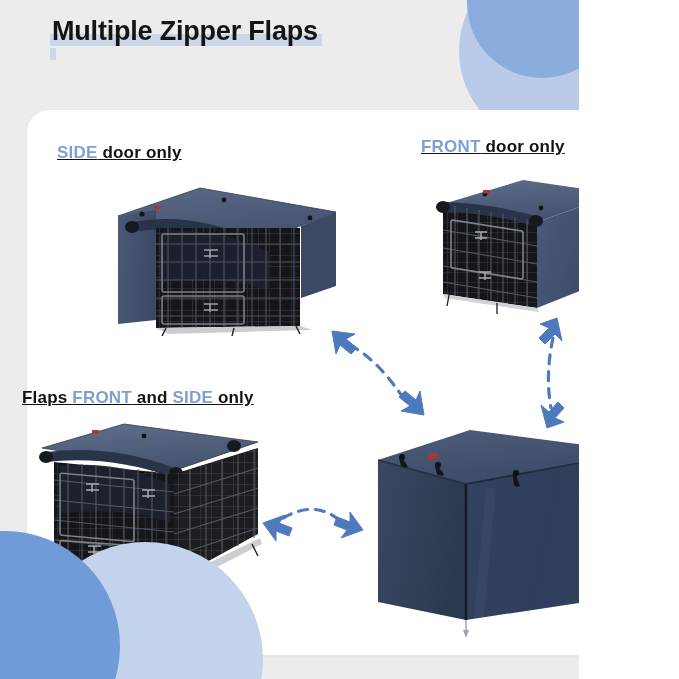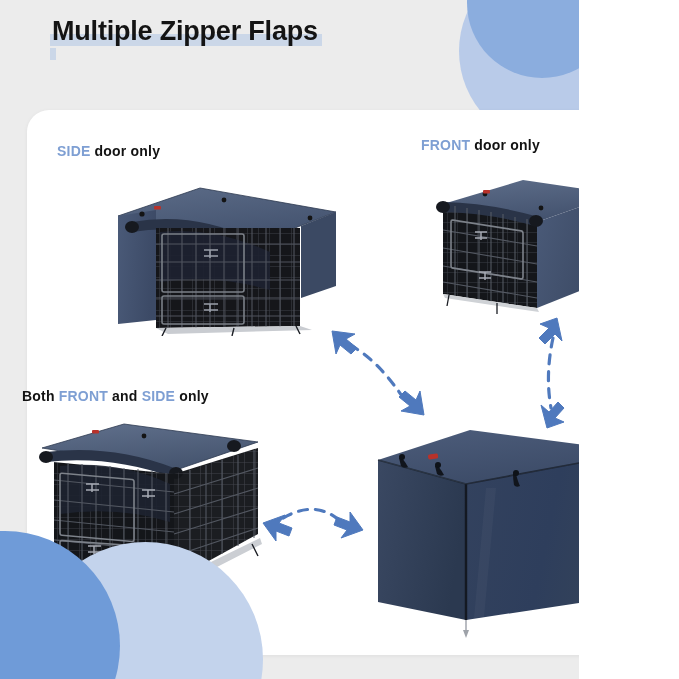--- a/index.html
+++ b/index.html
@@ -80,26 +80,27 @@
     height: 12px;
     background: #c6d4e8;
     opacity: 0.85;
     z-index: -1;
   }
   .head-txt { position: relative; z-index: 2; }
 
   
   .panel-label {
     position: absolute;
-    font-size: 14px;
+    font-size: 17px;
     font-weight: bold;
     color: #121212;
     white-space: nowrap;
     letter-spacing: 0.2px;
     z-index: 6;
+    text-decoration: underline;
   }
   .panel-label .accent { color: #7e9fd3; }
 
   #label-side   { left: 57px;  top: 143px; }
   #label-front  { left: 421px; top: 137px; }
   #label-both   { left: 22px;  top: 388px; }
 
   
   .crate { position: absolute; }
   .crate svg { display: block; width: 100%; height: 100%; }
@@ -141,21 +142,21 @@
 
   <div class="panel-label" id="label-side">
     <span class="accent">SIDE</span><span> door only</span>
   </div>
 
   <div class="panel-label" id="label-front">
     <span class="accent">FRONT</span><span> door only</span>
   </div>
 
   <div class="panel-label" id="label-both">
-    <span>Both </span><span class="accent">FRONT</span><span> and </span><span class="accent">SIDE</span><span> only</span>
+    <span>Flaps </span><span class="accent">FRONT</span><span> and </span><span class="accent">SIDE</span><span> only</span>
   </div>
 
   <div class="crate" id="crate-side">
     <svg viewBox="0 0 236 158" xmlns="http://www.w3.org/2000/svg">
       <defs>
         <linearGradient id="gTop1" x1="0" y1="0" x2="0.4" y2="1">
           <stop offset="0" stop-color="#5b6b87"></stop>
             <stop offset="1" stop-color="#43526e"></stop>
         </linearGradient>
         <linearGradient id="gLeft1" x1="0" y1="0" x2="1" y2="0.2">

